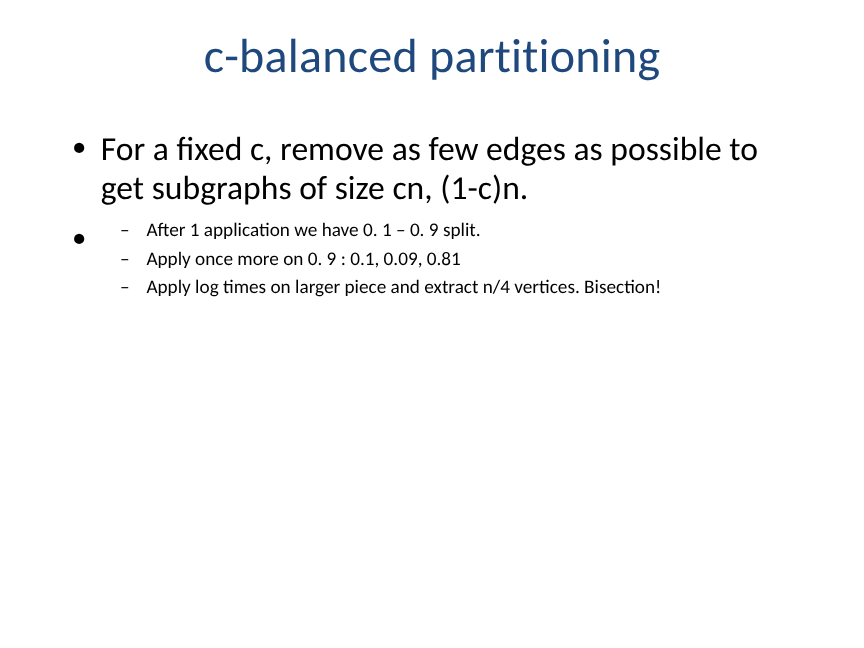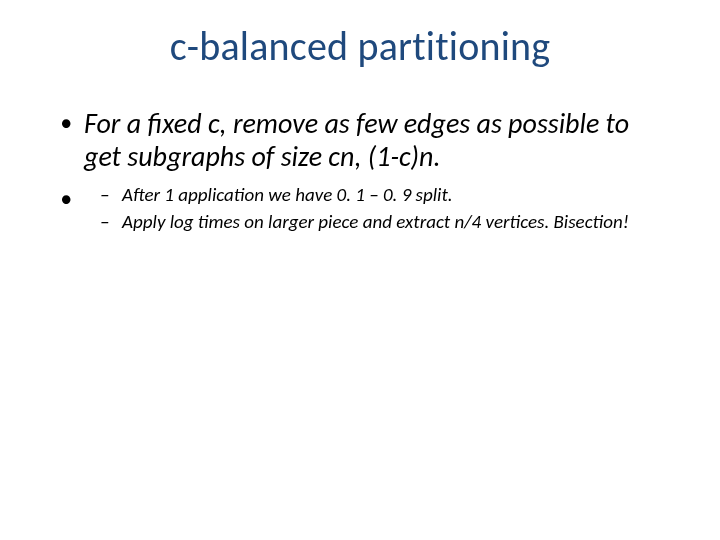--- a/index.html
+++ b/index.html
@@ -24,40 +24,39 @@
     letter-spacing: 0.2px;
     margin: 0 0 36px 0;
     font-weight: 400;
   }
   ul.level1 {
     list-style: none;
     padding: 0;
     margin: 0 0 0 6px;
     font-size: 28px;
     line-height: 1.18;
-    font-style: italic;
   }
   ul.level1 > li {
     position: relative;
     padding-left: 28px;
     margin-bottom: 6px;
   }
   ul.level1 > li::before {
     content: "•";
     position: absolute;
     left: 4px;
     top: 0;
     font-size: 24px;
     line-height: 1.3;
   }
   ul.level2 {
     list-style: none;
     padding: 0;
     margin: 10px 0 12px 14px;
-    font-size: 19px;
+    font-size: 16px;
     line-height: 1.22;
   }
   ul.level2 > li {
     position: relative;
     padding-left: 24px;
     margin-bottom: 4px;
   }
   ul.level2 > li::before {
     content: "–";
     position: absolute;
@@ -74,18 +73,21 @@
   <ul class="level1">
     <li>
       <span>For a fixed c, remove as few edges as possible to get subgraphs of size cn, (1-c)n.</span>
     </li>
     <li>
       <ul class="level2">
         <li>
           <span>After 1 application we have 0. 1 – 0. 9 split.</span>
         </li>
         <li>
+          <span>Apply once more on 0. 9 : 0.1, 0.09, 0.81</span>
+        </li>
+        <li>
           <span>Apply log times on larger piece and extract n/4 vertices.  Bisection!</span>
         </li>
       </ul>
     </li>
   </ul>
 </div>
 
 </body></html>

